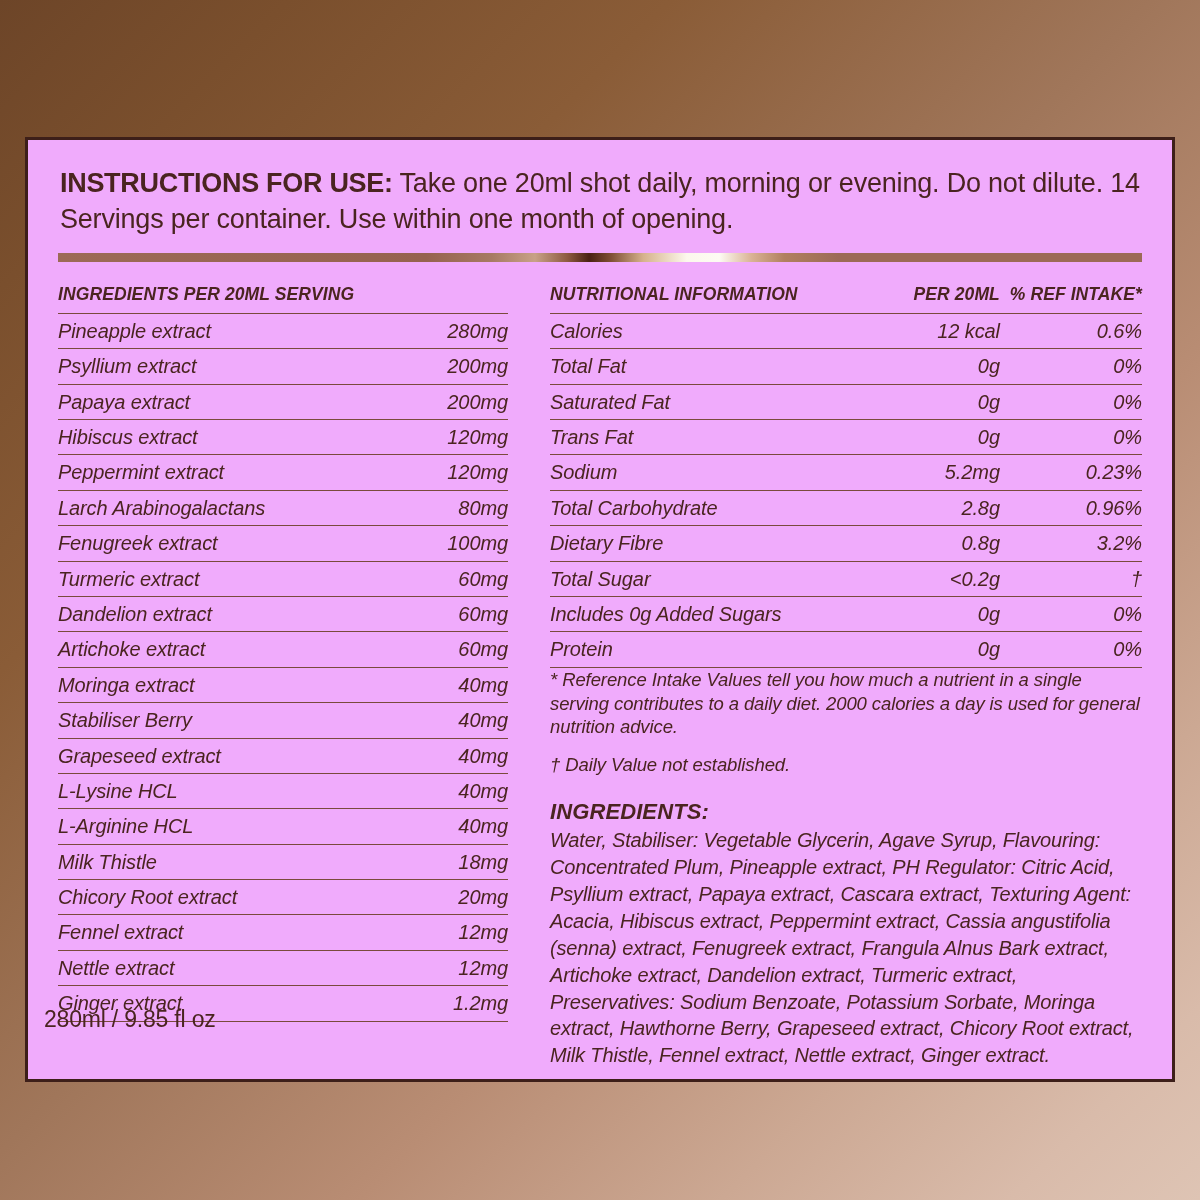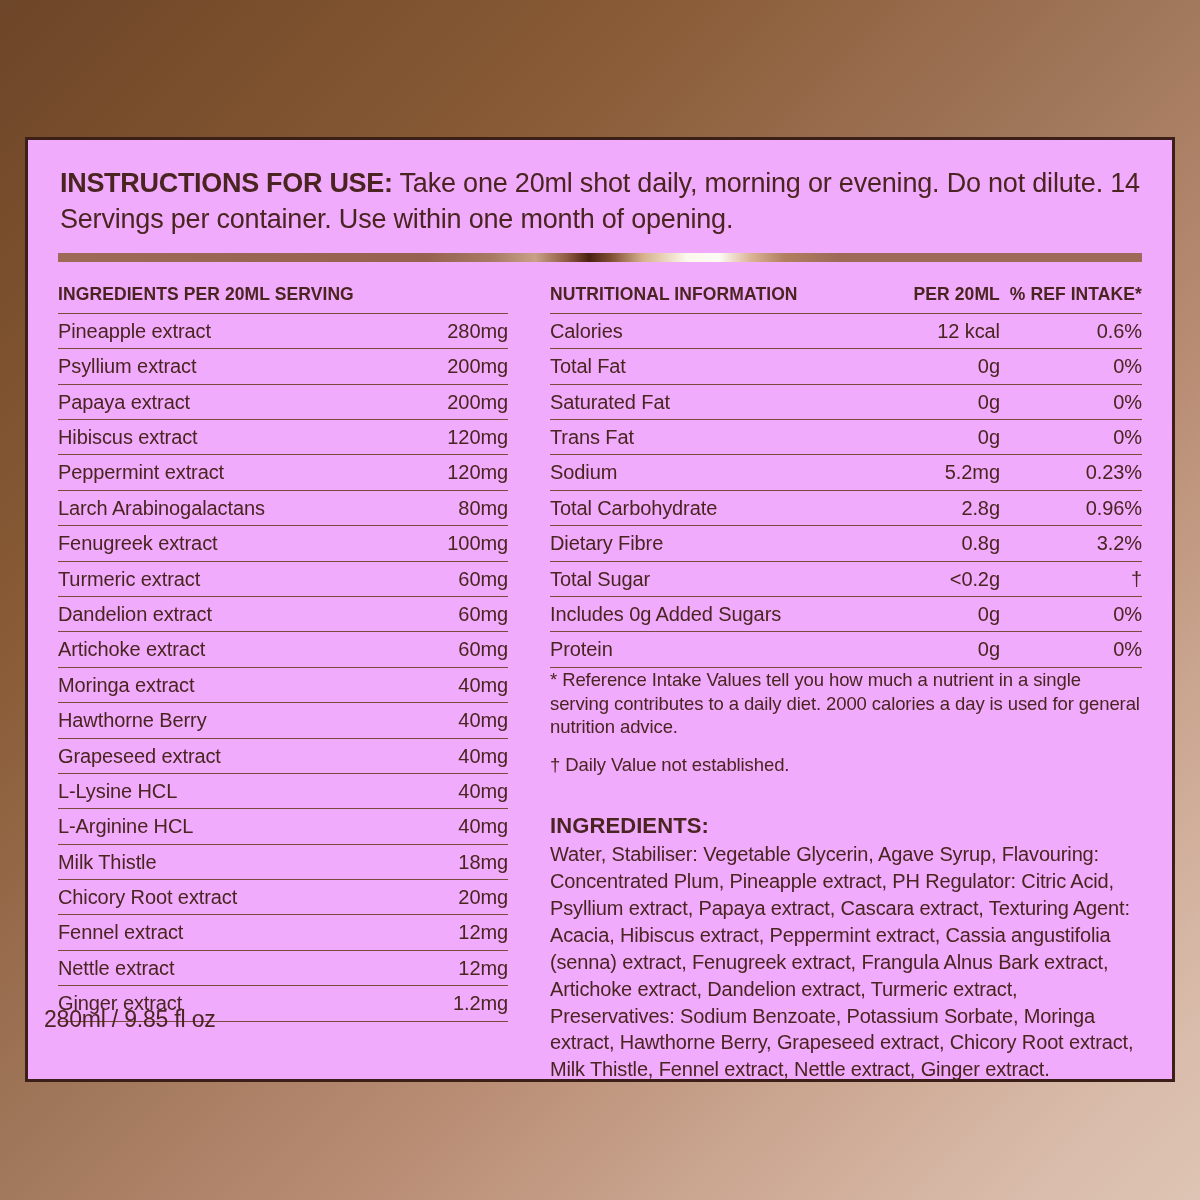--- a/index.html
+++ b/index.html
@@ -66,20 +66,21 @@
       #d9b294 64%,
       #b1805f 67%,
       #9c6a56 72%,
       #9c6a56 100%);
   }
 
   
   .columns {
     display: flex;
     margin-top: 22px;
+    font-style: italic;
   }
   .col-left  { width: 450px; flex: 0 0 450px; }
   .col-gap   { width: 42px; flex: 0 0 42px; }
   .col-right { flex: 1 1 auto; }
 
   
   table {
     width: 100%;
     border-collapse: collapse;
   }
@@ -117,21 +118,21 @@
     color: #4a2420;
     letter-spacing: -0.1px;
   }
   .footnote.second { margin-top: 14px; }
 
   
   .ing-heading {
     font-size: 22px;
     font-weight: 700;
     color: #4a2420;
-    margin-top: 36px;
+    margin-top: 22px;
     letter-spacing: 0.1px;
   }
   .ing-body {
     font-size: 20px;
     line-height: 1.345;
     color: #4a2420;
     margin-top: 2px;
     letter-spacing: -0.15px;
   }
 
@@ -204,21 +205,21 @@
             </tr>
             <tr>
               <td>Artichoke extract</td>
               <td class="num">60mg</td>
             </tr>
             <tr>
               <td>Moringa extract</td>
               <td class="num">40mg</td>
             </tr>
             <tr>
-              <td>Hawthorne Berry</td>
+              <td>Stabiliser Berry</td>
               <td class="num">40mg</td>
             </tr>
             <tr>
               <td>Grapeseed extract</td>
               <td class="num">40mg</td>
             </tr>
             <tr>
               <td>L-Lysine HCL</td>
               <td class="num">40mg</td>
             </tr>

